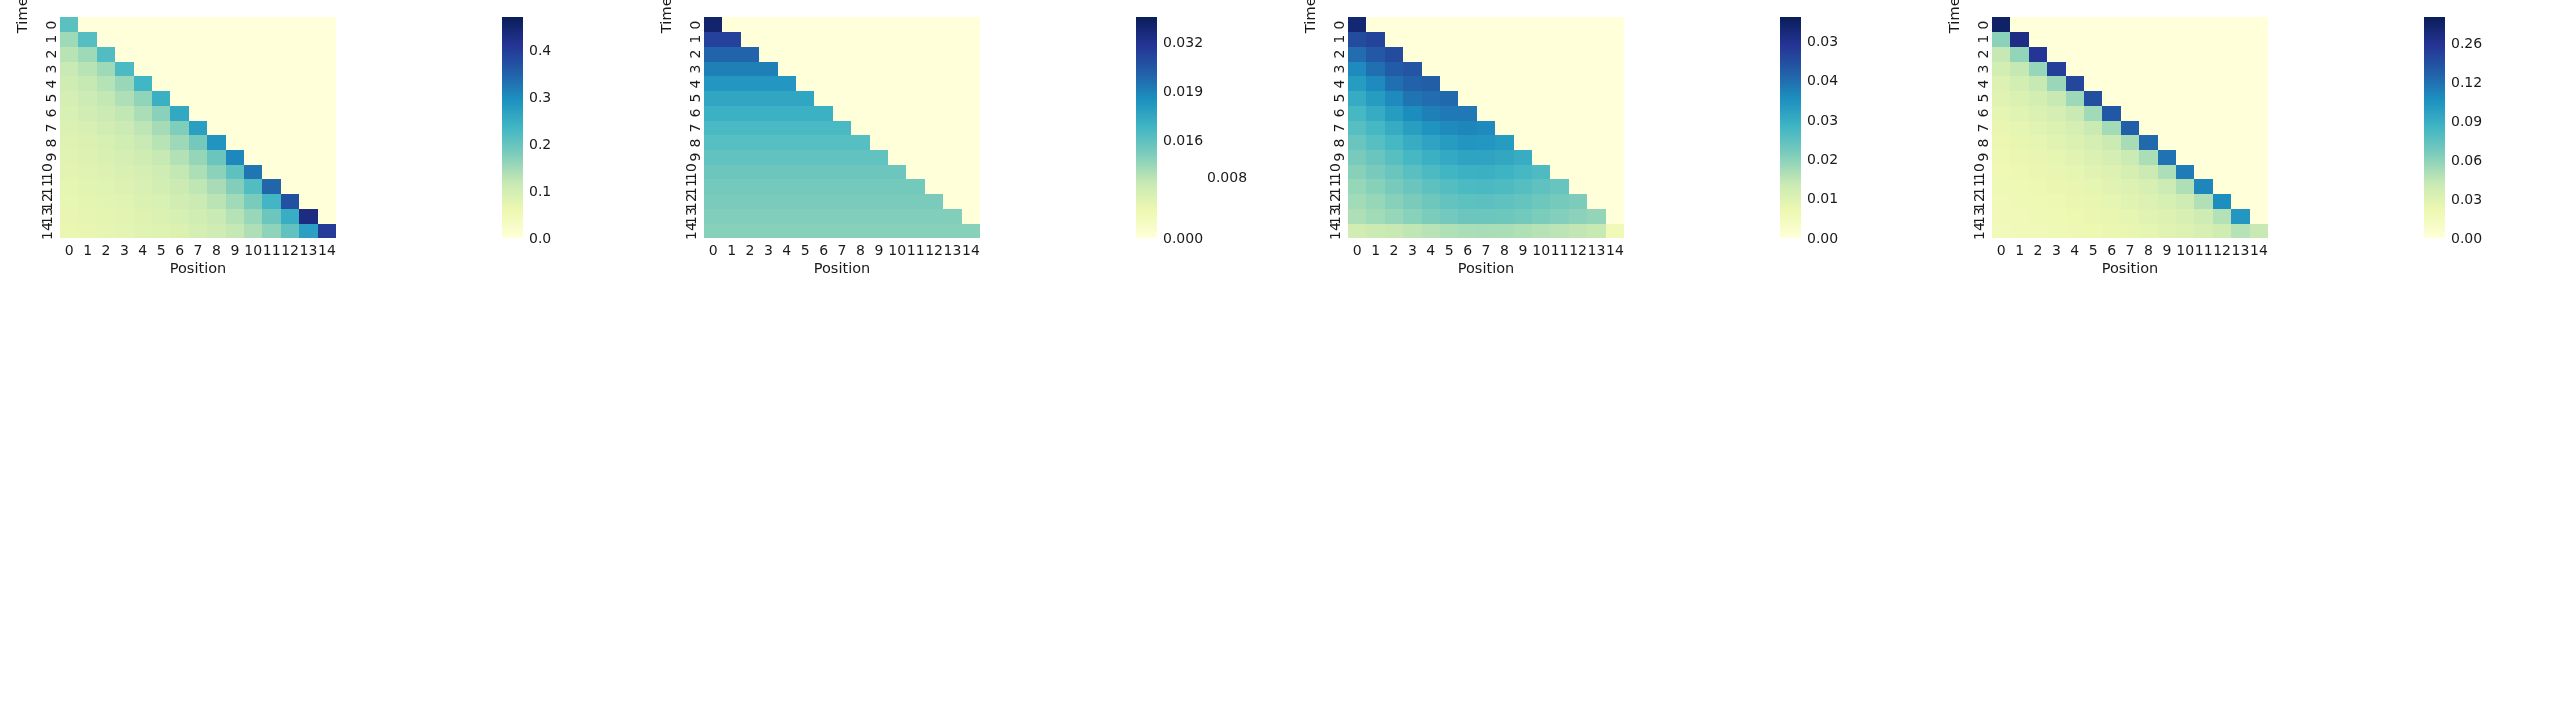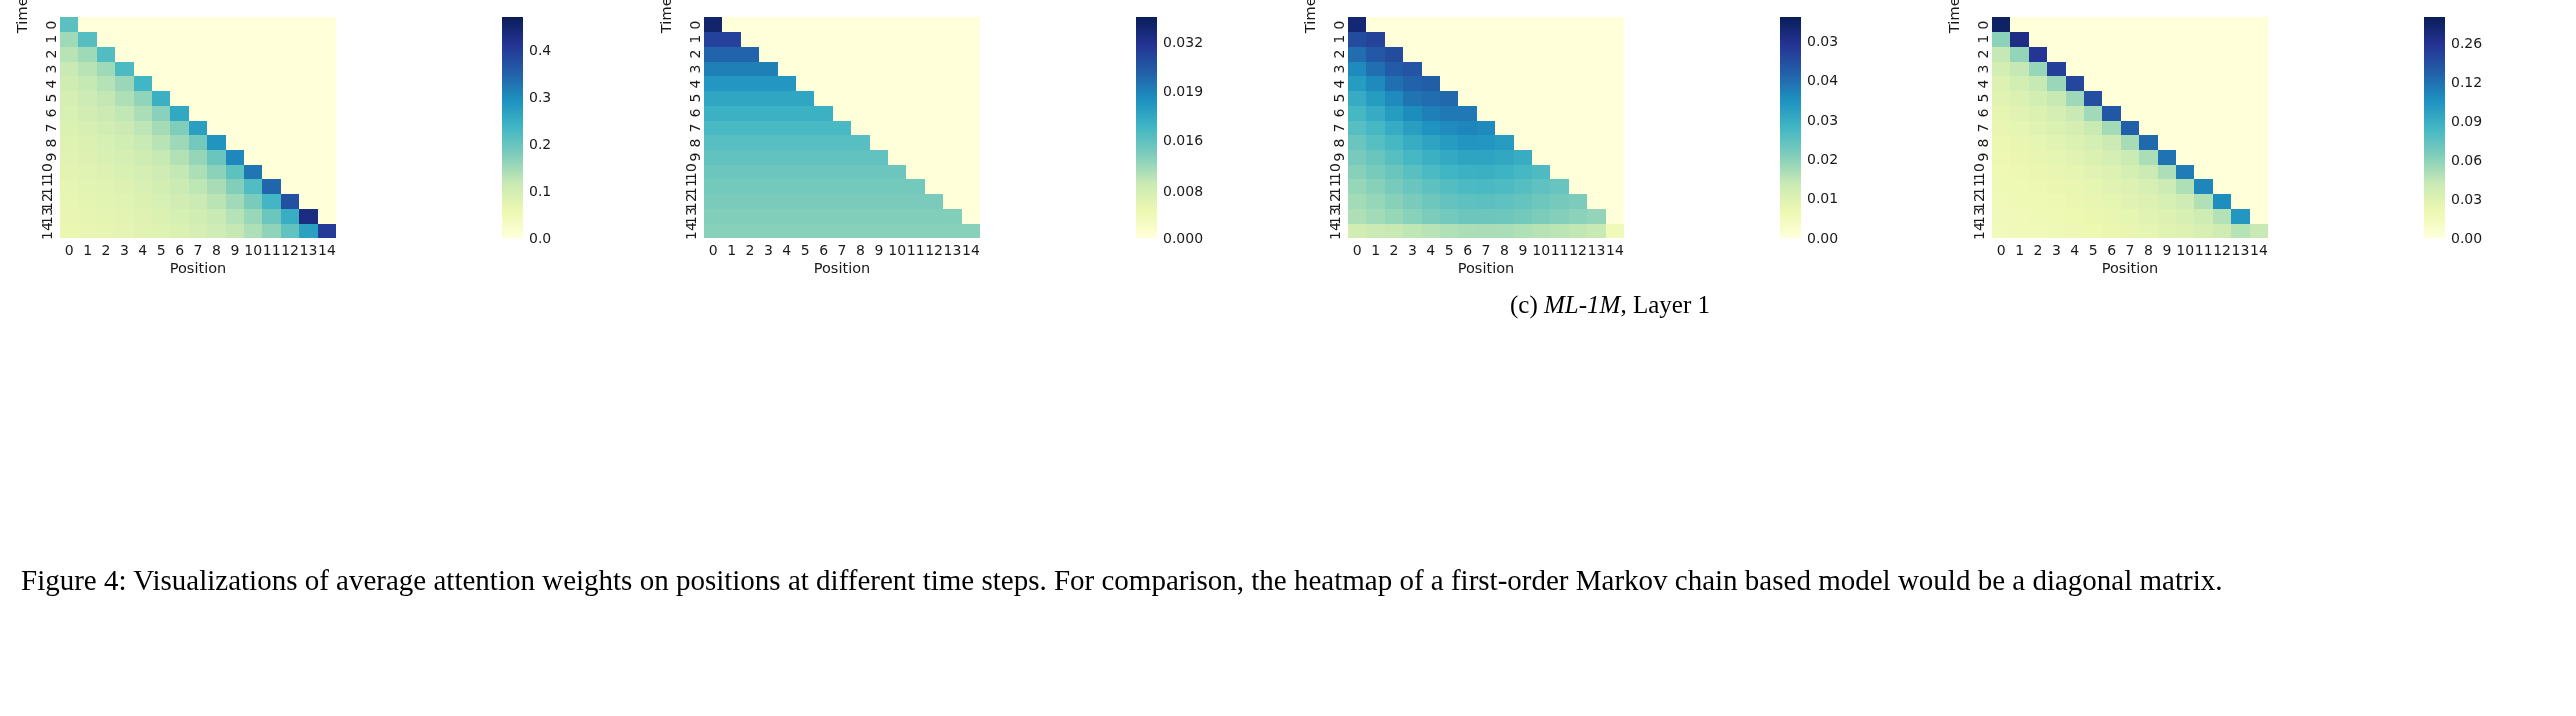--- a/index.html
+++ b/index.html
@@ -771,21 +771,21 @@
           <div class="xtick">11</div>
           <div class="xtick">12</div>
           <div class="xtick">13</div>
           <div class="xtick">14</div>
         </div>
         <div class="xlabel">Position</div>
         <div class="cbar-wrap" style="left: 492px;">
           <div class="cbar" style="background: linear-gradient(to top, rgb(255, 255, 217) 0%, rgb(251, 254, 209) 2.5%, rgb(248, 252, 201) 5%, rgb(244, 251, 193) 7.5%, rgb(241, 249, 185) 10%, rgb(237, 248, 177) 12.5%, rgb(229, 245, 178) 15%, rgb(222, 242, 178) 17.5%, rgb(214, 239, 179) 20%, rgb(207, 236, 179) 22.5%, rgb(199, 233, 180) 25%, rgb(185, 227, 181) 27.5%, rgb(170, 222, 183) 30%, rgb(156, 216, 184) 32.5%, rgb(141, 211, 186) 35%, rgb(127, 205, 187) 37.5%, rgb(115, 200, 189) 40%, rgb(102, 196, 191) 42.5%, rgb(90, 191, 192) 45%, rgb(77, 187, 194) 47.5%, rgb(65, 182, 196) 50%, rgb(58, 175, 195) 52.5%, rgb(51, 167, 194) 55%, rgb(43, 160, 194) 57.5%, rgb(36, 152, 193) 60%, rgb(29, 145, 192) 62.5%, rgb(30, 135, 187) 65%, rgb(31, 125, 182) 67.5%, rgb(32, 114, 178) 70%, rgb(33, 104, 173) 72.5%, rgb(34, 94, 168) 75%, rgb(35, 86, 164) 77.5%, rgb(35, 77, 160) 80%, rgb(36, 69, 156) 82.5%, rgb(36, 60, 152) 85%, rgb(37, 52, 148) 87.5%, rgb(31, 47, 136) 90%, rgb(25, 43, 124) 92.5%, rgb(20, 38, 112) 95%, rgb(14, 34, 100) 97.5%, rgb(8, 29, 88) 100%);"></div>
           <div class="cbar-ticks">
             <div class="cbar-tick" style="top: 221px;">0.000</div>
-            <div class="cbar-tick" style="top: 174px;">0.008</div>
+            <div class="cbar-tick" style="top: 160px; margin-left: 44px;">0.008</div>
             <div class="cbar-tick" style="top: 123px;">0.016</div>
             <div class="cbar-tick" style="top: 74px;">0.019</div>
             <div class="cbar-tick" style="top: 24.5px;">0.032</div>
           </div>
         </div>
       </div>
       <div class="panel">
         <div class="ylabel">Time Step</div>
         <div class="yticks">
           <div class="ytick">
@@ -1083,21 +1083,20 @@
           <div class="cbar" style="background: linear-gradient(to top, rgb(255, 255, 217) 0%, rgb(251, 254, 209) 2.5%, rgb(248, 252, 201) 5%, rgb(244, 251, 193) 7.5%, rgb(241, 249, 185) 10%, rgb(237, 248, 177) 12.5%, rgb(229, 245, 178) 15%, rgb(222, 242, 178) 17.5%, rgb(214, 239, 179) 20%, rgb(207, 236, 179) 22.5%, rgb(199, 233, 180) 25%, rgb(185, 227, 181) 27.5%, rgb(170, 222, 183) 30%, rgb(156, 216, 184) 32.5%, rgb(141, 211, 186) 35%, rgb(127, 205, 187) 37.5%, rgb(115, 200, 189) 40%, rgb(102, 196, 191) 42.5%, rgb(90, 191, 192) 45%, rgb(77, 187, 194) 47.5%, rgb(65, 182, 196) 50%, rgb(58, 175, 195) 52.5%, rgb(51, 167, 194) 55%, rgb(43, 160, 194) 57.5%, rgb(36, 152, 193) 60%, rgb(29, 145, 192) 62.5%, rgb(30, 135, 187) 65%, rgb(31, 125, 182) 67.5%, rgb(32, 114, 178) 70%, rgb(33, 104, 173) 72.5%, rgb(34, 94, 168) 75%, rgb(35, 86, 164) 77.5%, rgb(35, 77, 160) 80%, rgb(36, 69, 156) 82.5%, rgb(36, 60, 152) 85%, rgb(37, 52, 148) 87.5%, rgb(31, 47, 136) 90%, rgb(25, 43, 124) 92.5%, rgb(20, 38, 112) 95%, rgb(14, 34, 100) 97.5%, rgb(8, 29, 88) 100%);"></div>
           <div class="cbar-ticks">
             <div class="cbar-tick" style="top: 221px;">0.00</div>
             <div class="cbar-tick" style="top: 181px;">0.01</div>
             <div class="cbar-tick" style="top: 142px;">0.02</div>
             <div class="cbar-tick" style="top: 103px;">0.03</div>
             <div class="cbar-tick" style="top: 63px;">0.04</div>
             <div class="cbar-tick" style="top: 24px;">0.03</div>
           </div>
         </div>
-        <div class="subcap"><span>(c)</span> <i>ML-1M</i><span>, Layer 1</span></div>
       </div>
       <div class="panel">
         <div class="ylabel">Time Step</div>
         <div class="yticks">
           <div class="ytick">
             <span>0</span>
           </div>
           <div class="ytick">
             <span>1</span>
           </div>
@@ -1393,16 +1392,15 @@
             <div class="cbar-tick" style="top: 182px;">0.03</div>
             <div class="cbar-tick" style="top: 143px;">0.06</div>
             <div class="cbar-tick" style="top: 104px;">0.09</div>
             <div class="cbar-tick" style="top: 65px;">0.12</div>
             <div class="cbar-tick" style="top: 26px;">0.26</div>
           </div>
         </div>
       </div>
     </div>
 
-  <div id="caption">Figure 4: Visualizations of average attention weights on positions at different time steps. For comparison, the heatmap of a first-order Markov chain based model would be a diagonal matrix.</div>
 
 </div>
 
 
 </body></html>

